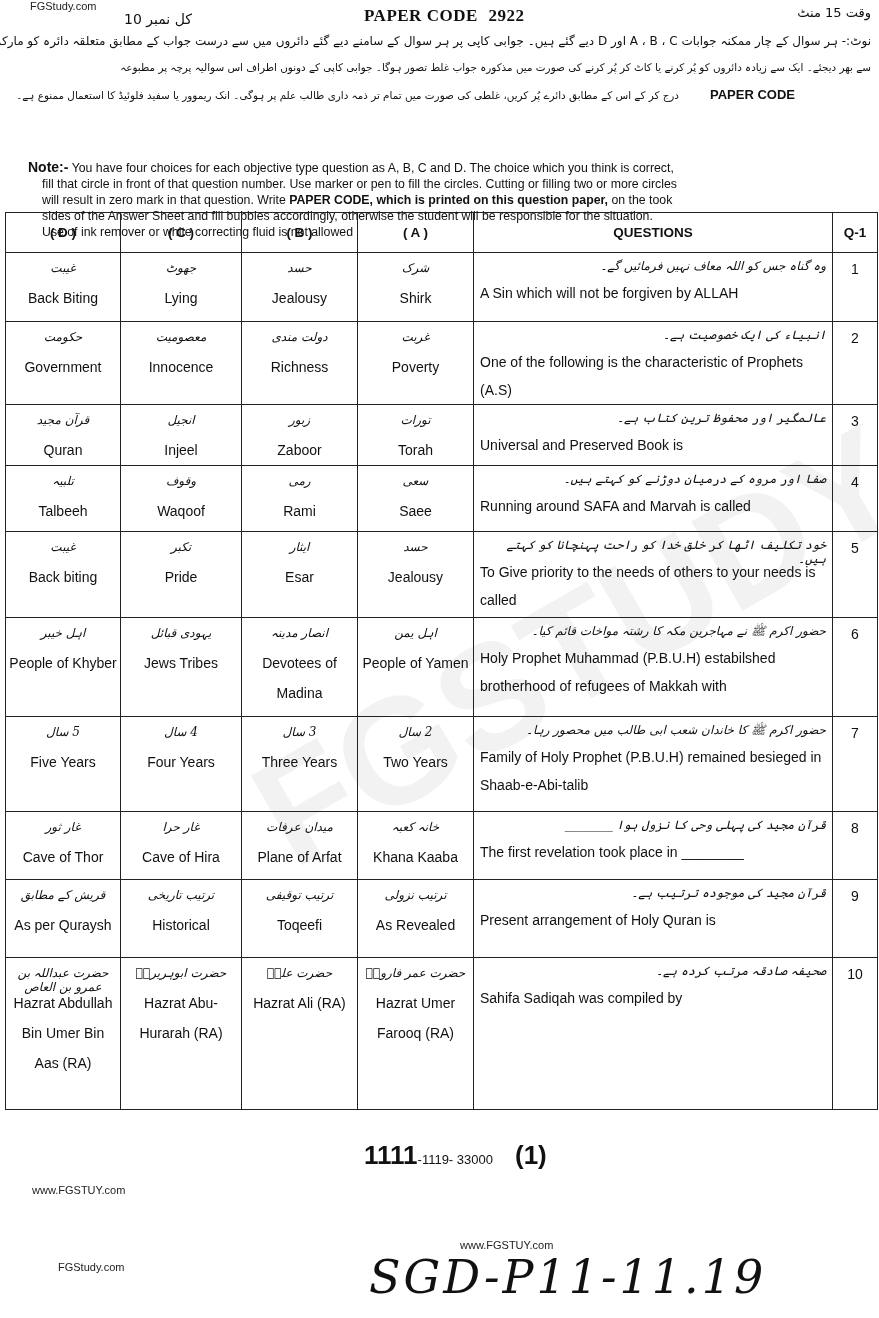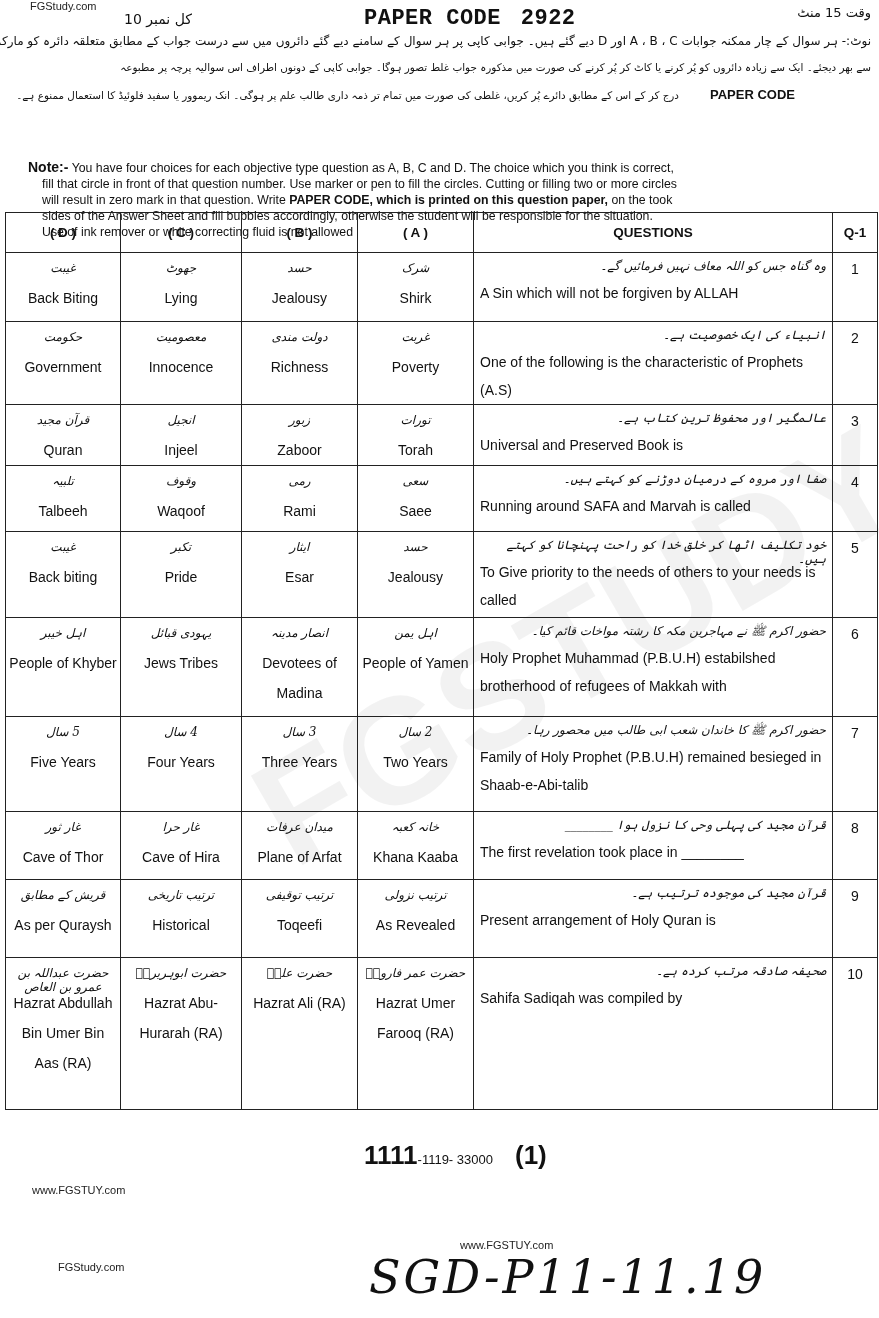--- a/index.html
+++ b/index.html
@@ -1,20 +1,20 @@
 <!DOCTYPE html>
 <html><head>
 <meta charset="utf-8">
 <style>
   html, body { margin: 0; padding: 0; background: #ffffff; }
   body { width: 879px; height: 1318px; position: relative; overflow: hidden;
          font-family: "Liberation Sans", sans-serif; color: #111; }
   .abs { position: absolute; padding-left: 24px; }
   .wm-small { font-size: 11px; color: #222; }
-  .title { font-family: Liberation Mono, monospace; font-weight: bold; font-size: 22px; letter-spacing: 0.5px; }
+  .title { font-family: Liberation Serif, serif; font-weight: bold; font-size: 17px; letter-spacing: 0.5px; }
   .urdu { direction: rtl; font-family: "DejaVu Sans", sans-serif; font-size: 11px; line-height: 22px; }
   .note { font-size: 12.3px; line-height: 16px; color: #111; }
   .note b { font-weight: bold; }
   table.paper { position: absolute; left: 5px; top: 212px; width: 872px; border-collapse: collapse; table-layout: fixed; }
   table.paper td, table.paper th { border: 1.5px solid #222; padding: 0; vertical-align: top; text-align: center; font-size: 14px; font-weight: normal; }
   table.paper th { font-weight: bold; font-size: 13.5px; height: 39px; vertical-align: middle; }
   .opt-urdu { direction: rtl; font-family: "DejaVu Serif", serif; font-size: 12px; font-style: italic; margin-top: 8px; height: 22px; }
   .opt-en { font-size: 14px; line-height: 30px; padding: 0 3px; }
   .q-urdu { direction: rtl; text-align: right; font-family: "DejaVu Serif", serif; font-style: italic; font-size: 12px; margin: 6px 6px 0 6px; height: 20px; }
   .q-en { text-align: left; font-size: 14px; line-height: 28px; padding-left: 6px; }

